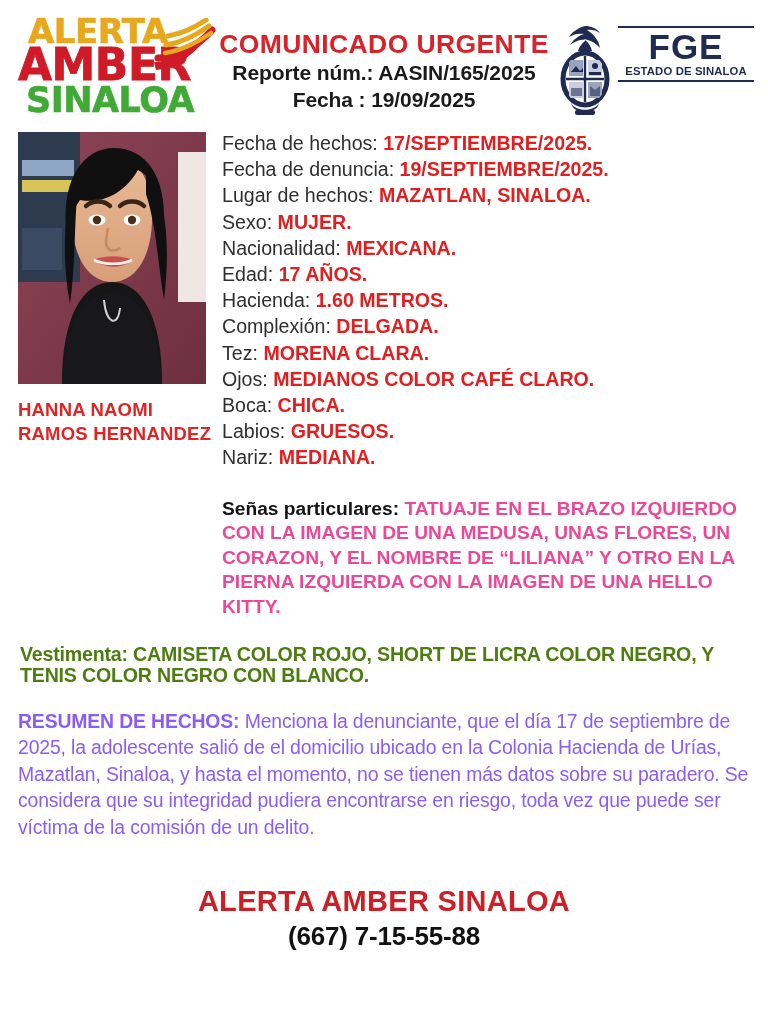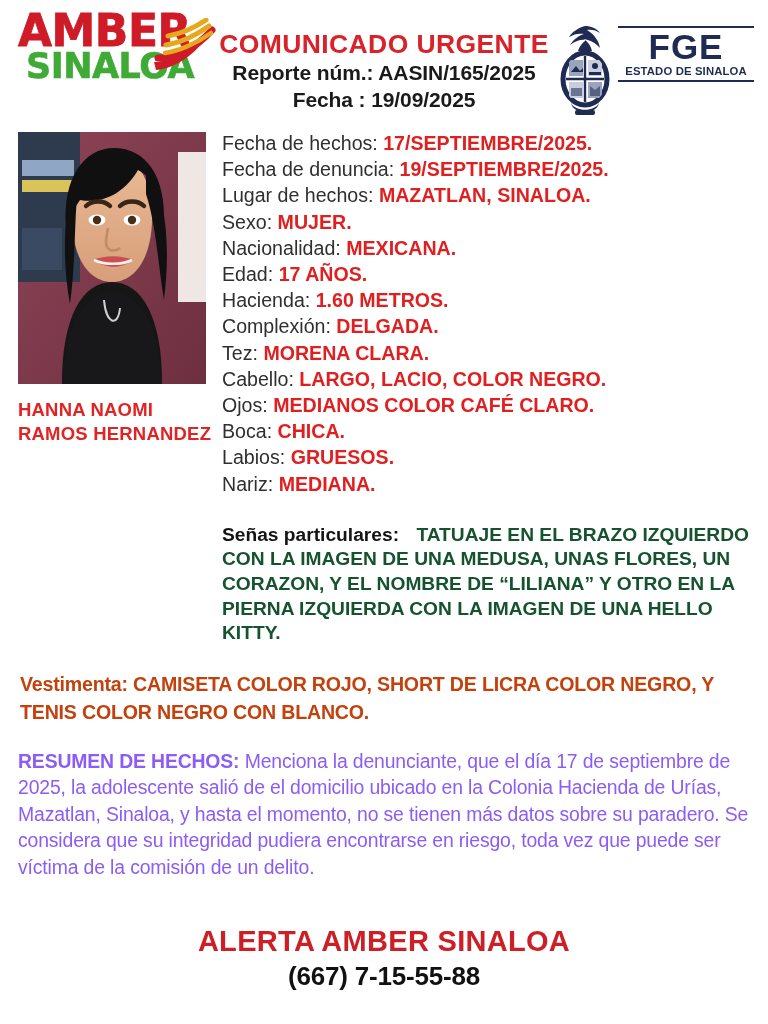--- a/index.html
+++ b/index.html
@@ -170,30 +170,30 @@
   .dval { font-weight: bold; color: #e02020; }
 
   
   .senas {
     margin-top: 26px;
     font-size: 19.2px;
     line-height: 24.6px;
     padding-right: 6px;
   }
   .senas .slabel { font-weight: bold; color: #141414; }
-  .senas .sval { font-weight: bold; color: #14532d; margin-left: 12px; }
+  .senas .sval { font-weight: bold; color: #ec4899; }
 
   
   .vestimenta {
     margin: 24px 14px 0 20px;
     font-family: "Liberation Sans", "DejaVu Sans", sans-serif;
     font-size: 19.6px;
-    line-height: 28px;
-    font-weight: bold;
-    color: #c2410c;
+    line-height: 21px;
+    font-weight: bold;
+    color: #4d7c0f;
     letter-spacing: -0.2px;
   }
 
   
   .resumen {
     margin: 22px 14px 0 18px;
     font-size: 19.4px;
     line-height: 26.5px;
     color: #8b5cf6;
     text-align: left;
@@ -222,20 +222,21 @@
   }
 </style>
 </head>
 <body>
 
 <div class="poster">
 
   <div class="header">
 
     <div class="amber-logo">
+      <span class="ln amber-alerta">ALERTA</span>
       <span class="ln amber-amber">AMBER</span>
       <span class="ln amber-sinaloa">SINALOA</span>
       <svg class="swoosh" viewBox="0 0 64 54">
         <path d="M2 44 C18 44 40 34 58 14 C46 34 26 50 4 52 Z" fill="#cf1b27"></path>
         <path d="M6 40 C24 40 44 30 60 12" stroke="#cf1b27" stroke-width="7" fill="none" stroke-linecap="round"></path>
         <path d="M16 18 C28 16 42 10 54 2" stroke="#e8a81e" stroke-width="5" fill="none" stroke-linecap="round"></path>
         <path d="M14 27 C27 25 43 18 57 8" stroke="#e8a81e" stroke-width="5" fill="none" stroke-linecap="round"></path>
         <path d="M13 35 C26 33 44 26 59 15" stroke="#e8a81e" stroke-width="4.5" fill="none" stroke-linecap="round"></path>
       </svg>
     </div>
@@ -352,24 +353,20 @@
       </div>
       <div class="drow">
         <span class="dlabel">Complexión:</span>
         <span class="dval">DELGADA.</span>
       </div>
       <div class="drow">
         <span class="dlabel">Tez:</span>
         <span class="dval">MORENA CLARA.</span>
       </div>
       <div class="drow">
-        <span class="dlabel">Cabello:</span>
-        <span class="dval">LARGO, LACIO, COLOR NEGRO.</span>
-      </div>
-      <div class="drow">
         <span class="dlabel">Ojos:</span>
         <span class="dval">MEDIANOS COLOR CAFÉ CLARO.</span>
       </div>
       <div class="drow">
         <span class="dlabel">Boca:</span>
         <span class="dval">CHICA.</span>
       </div>
       <div class="drow">
         <span class="dlabel">Labios:</span>
         <span class="dval">GRUESOS.</span>

